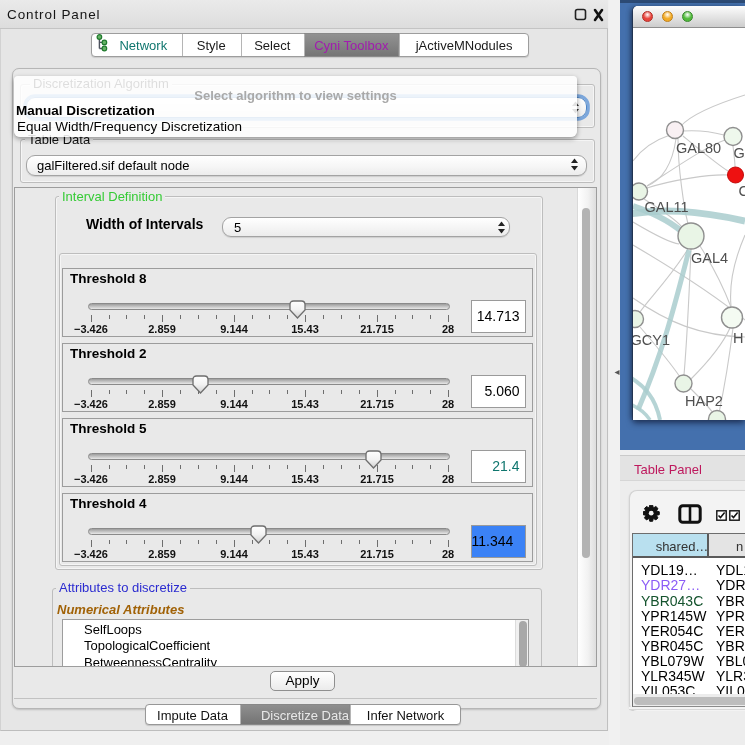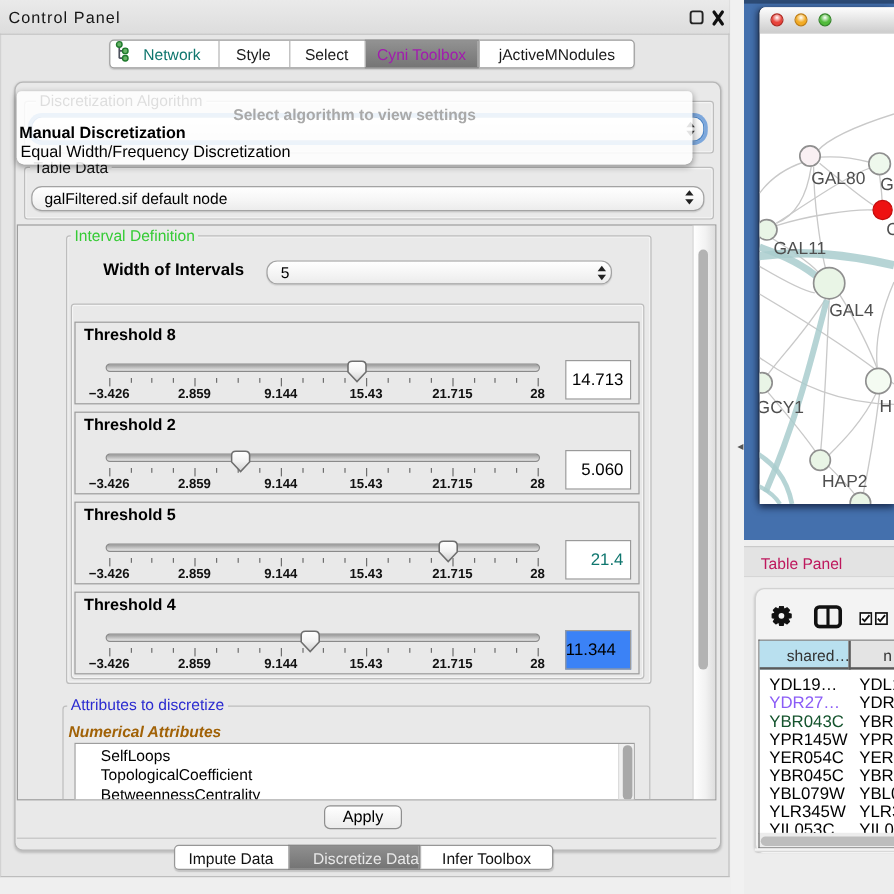--- a/index.html
+++ b/index.html
@@ -220,21 +220,21 @@
 <div style="position:absolute;left:500.0px;top:432.0px;width:13px;height:58px;background:#f0f0f0;border-left:1px solid #dcdcdc;box-sizing:border-box;"></div>
 <div style="position:absolute;left:503.5px;top:433.0px;width:8px;height:46px;background:#a8a8a8;border-radius:4px;"></div>
 </div>
 <div style="position:absolute;left:14px;top:698px;width:583px;height:1px;background:#c2c2c2;"></div>
 <div style="position:absolute;left:270px;top:671px;width:65px;height:20px;background:linear-gradient(180deg,#ffffff,#ebebeb);border:1px solid #8f8f8f;border-radius:5px;box-sizing:border-box;text-align:center;font-size:13.5px;color:#000;line-height:18px;">Apply</div>
 <div style="position:absolute;left:145px;top:704px;width:316px;height:21px;background:#ffffff;border:1px solid #979797;border-radius:4px;box-sizing:border-box;box-shadow:0 1px 1px rgba(0,0,0,.15);z-index:5;"></div>
 <div style="position:absolute;left:145px;top:708px;width:95px;text-align:center;font-size:13px;color:#111;z-index:7;">Impute Data</div>
 <div style="position:absolute;left:240px;top:704px;width:110px;height:21px;background:linear-gradient(180deg,#8f8f8f,#747474);border:1px solid #888;box-sizing:border-box;z-index:6;"></div>
 <div style="position:absolute;left:240px;top:708px;width:130px;text-align:center;font-size:13px;color:#e8e8e8;z-index:7;">Discretize Data</div>
 <div style="position:absolute;left:240px;top:705px;width:1px;height:19px;background:#b5b5b5;z-index:6;"></div>
-<div style="position:absolute;left:350px;top:708px;width:111px;text-align:center;font-size:13px;color:#111;z-index:7;">Infer Toolbox</div>
+<div style="position:absolute;left:350px;top:708px;width:111px;text-align:center;font-size:13px;color:#111;z-index:7;">Infer Network</div>
 <div style="position:absolute;left:350px;top:705px;width:1px;height:19px;background:#b5b5b5;z-index:6;"></div>
 <div style="position:absolute;left:14px;top:76px;width:563px;height:61px;background:rgba(255,255,255,0.86);border-radius:4px 4px 6px 6px;box-shadow:0 2px 5px rgba(0,0,0,.38);z-index:10;"></div>
 <div style="position:absolute;left:14px;top:88px;width:563px;text-align:center;font-size:13px;font-weight:bold;color:#a9a9a9;z-index:11;">Select algorithm to view settings</div>
 <div style="position:absolute;left:16px;top:103px;font-size:13.5px;font-weight:bold;color:#000;z-index:11;">Manual Discretization</div>
 <div style="position:absolute;left:17px;top:119px;font-size:13.5px;color:#000;z-index:11;">Equal Width/Frequency Discretization</div>
 <div style="position:absolute;left:609px;top:0;width:11px;height:745px;background:#f1f1f1;"></div>
 <svg style="position:absolute;left:614px;top:369px" width="6" height="7" viewBox="0 0 6 7">
     <path d="M5.5 1 L0.5 3.5 L5.5 6 Z" fill="#555"></path>
   </svg>
 <div style="position:absolute;left:620px;top:0;width:125px;height:450px;background:#4470ad;"></div>

